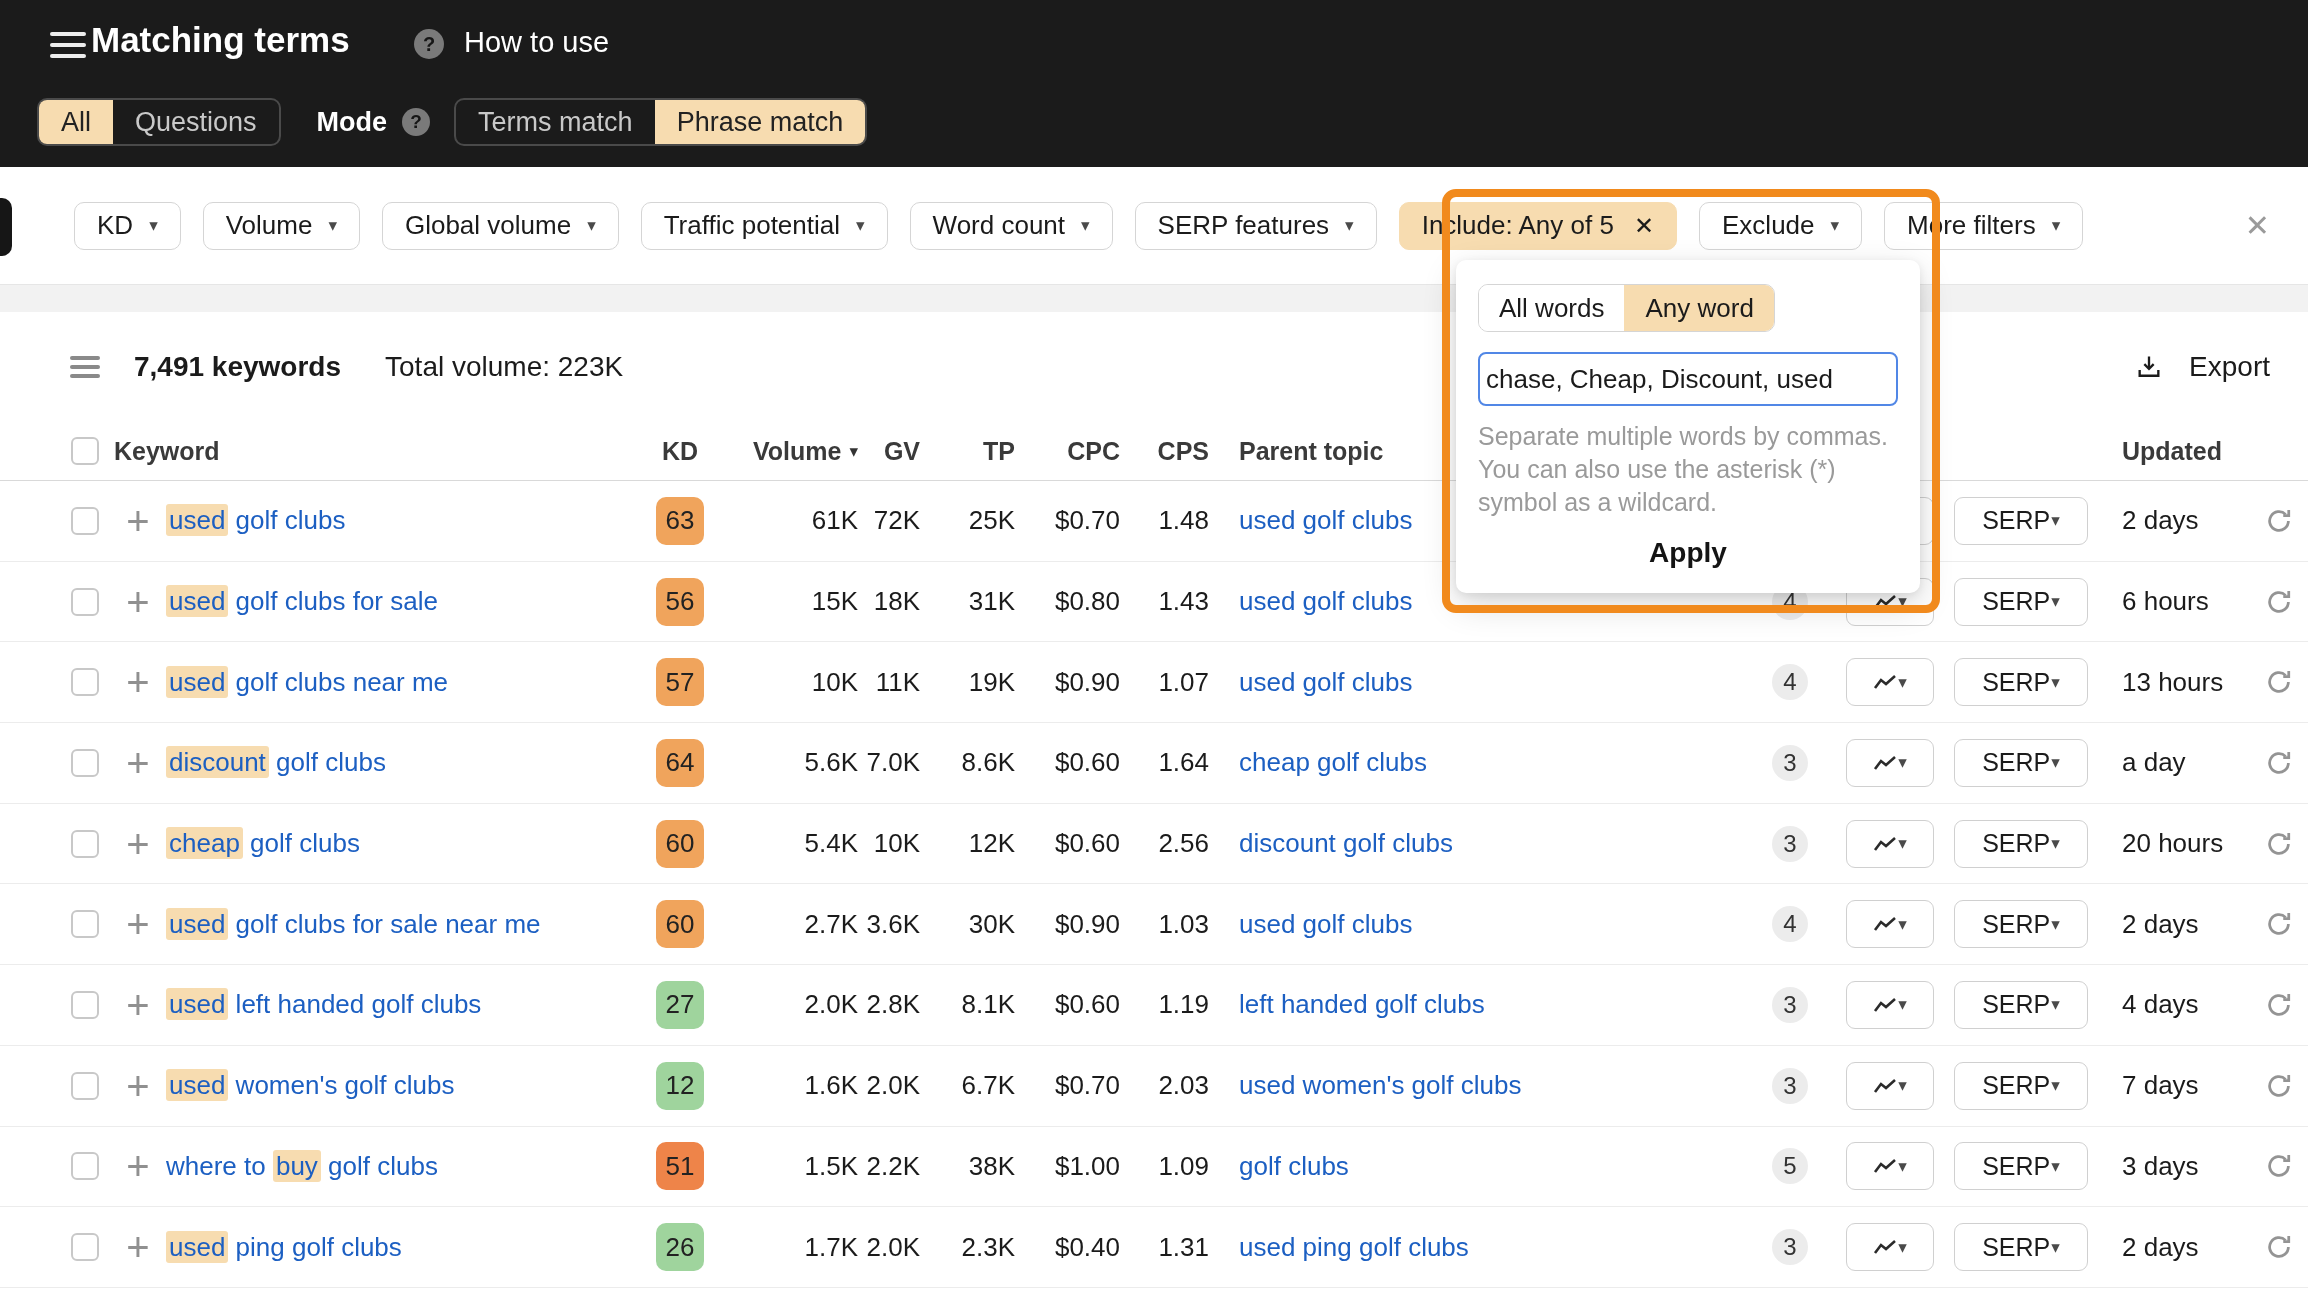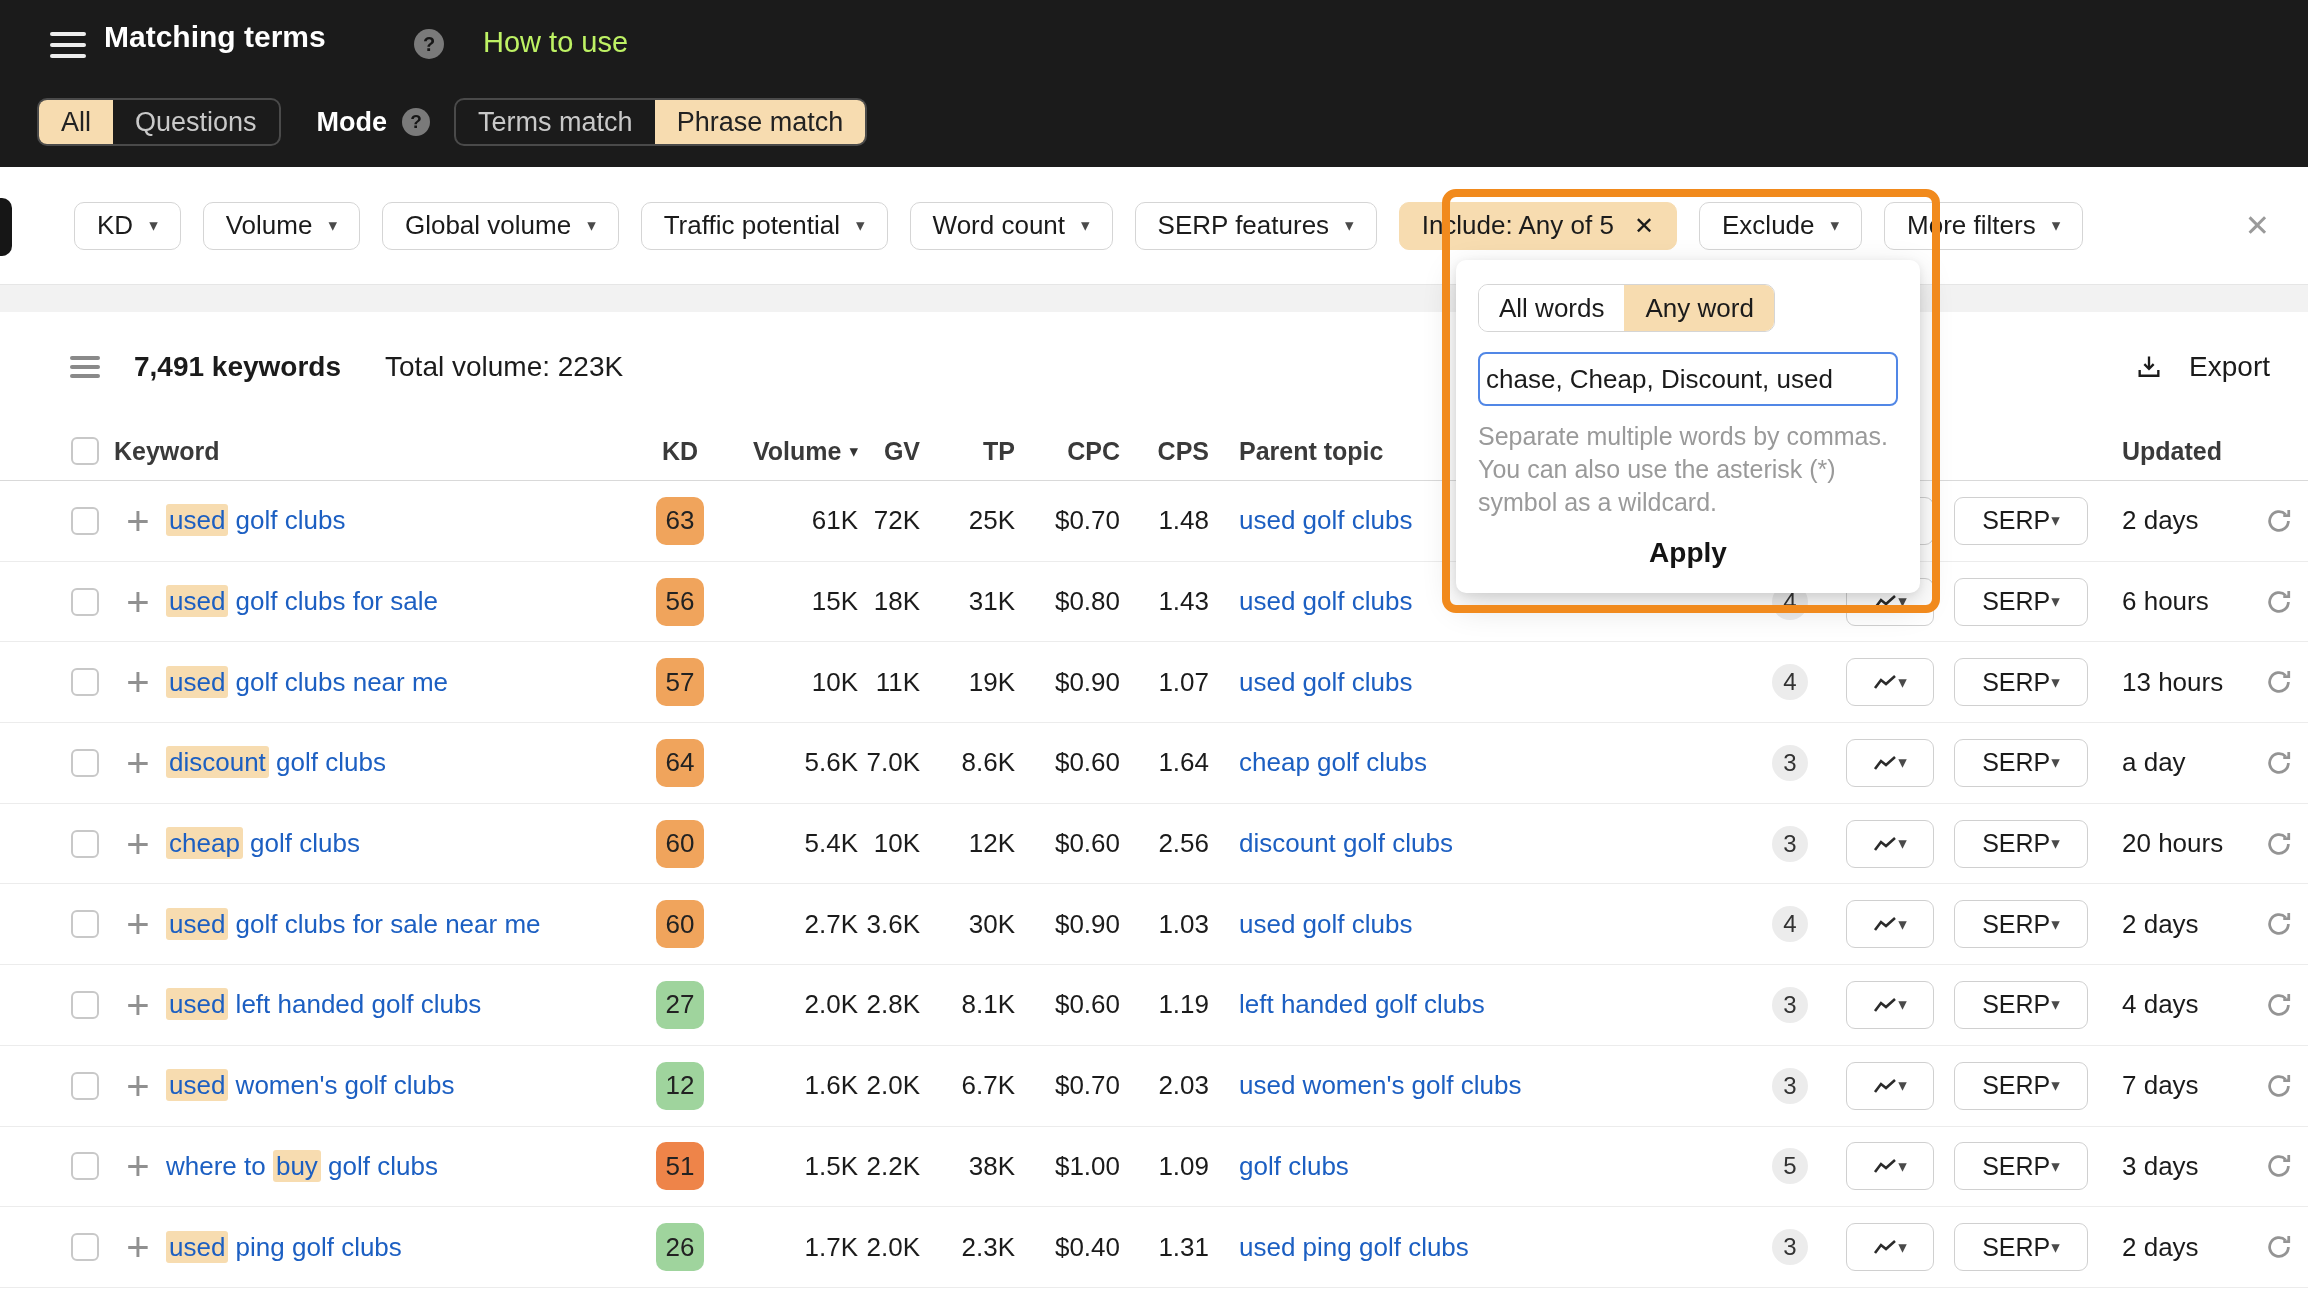--- a/index.html
+++ b/index.html
@@ -4,25 +4,25 @@
 <style>
   html,body{margin:0;padding:0;background:#fff;}
   .screen{position:relative;width:2308px;height:1304px;overflow:hidden;background:#fff;
           font-family:"Liberation Sans","DejaVu Sans",sans-serif;color:#1b1b1b;}
   *{box-sizing:border-box;}
 
   
   .app-header{position:absolute;left:0;top:0;width:100%;height:167px;background:#1b1b1b;}
   .burger{position:absolute;left:50px;top:32px;width:36px;cursor:pointer;}
   .burger i{display:block;width:36px;height:4px;background:#ededed;border-radius:2px;margin-bottom:7px;}
-  .page-title{position:absolute;left:104px;top:20px;font-size:30px;font-weight:700;color:#fff;}
+  .page-title{position:absolute;left:91px;top:20px;font-size:35px;font-weight:700;color:#fff;}
   .help-circle{width:30px;height:30px;border-radius:50%;background:#7a7a7a;color:#161616;
                font-size:20px;font-weight:700;display:flex;align-items:center;justify-content:center;}
   .help1{position:absolute;left:414px;top:29px;}
-  .howto{position:absolute;left:483px;top:26px;font-size:29px;color:#bef264;cursor:pointer;}
+  .howto{position:absolute;left:464px;top:26px;font-size:29px;color:#ffffff;cursor:pointer;}
   .tabs-row{position:absolute;left:37px;top:98px;height:48px;display:flex;align-items:center;}
   .seg{display:flex;border:2px solid #4a4a4a;border-radius:10px;overflow:hidden;height:48px;}
   .seg .opt{display:flex;align-items:center;padding:0 22px;font-size:27px;color:#c9c9c9;cursor:pointer;white-space:nowrap;}
   .seg .opt.sel{background:#f7dcb0;color:#222;}
   .mode{margin-left:36px;font-size:27px;font-weight:700;color:#fff;}
   .help2{margin-left:15px;}
   .help2 .help-circle{width:28px;height:28px;font-size:19px;}
   .seg2{margin-left:24px;}
 
   

